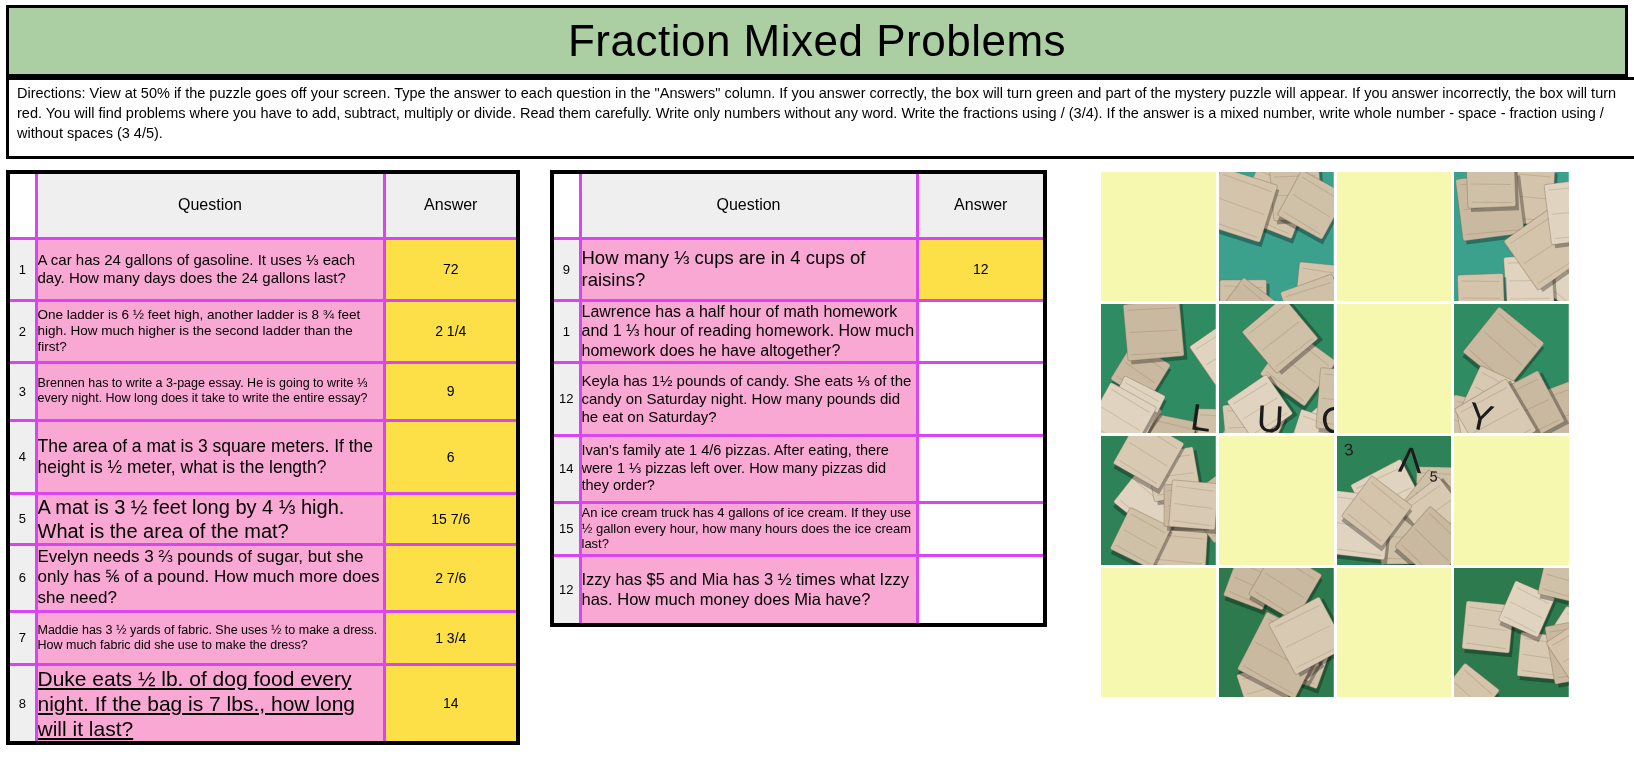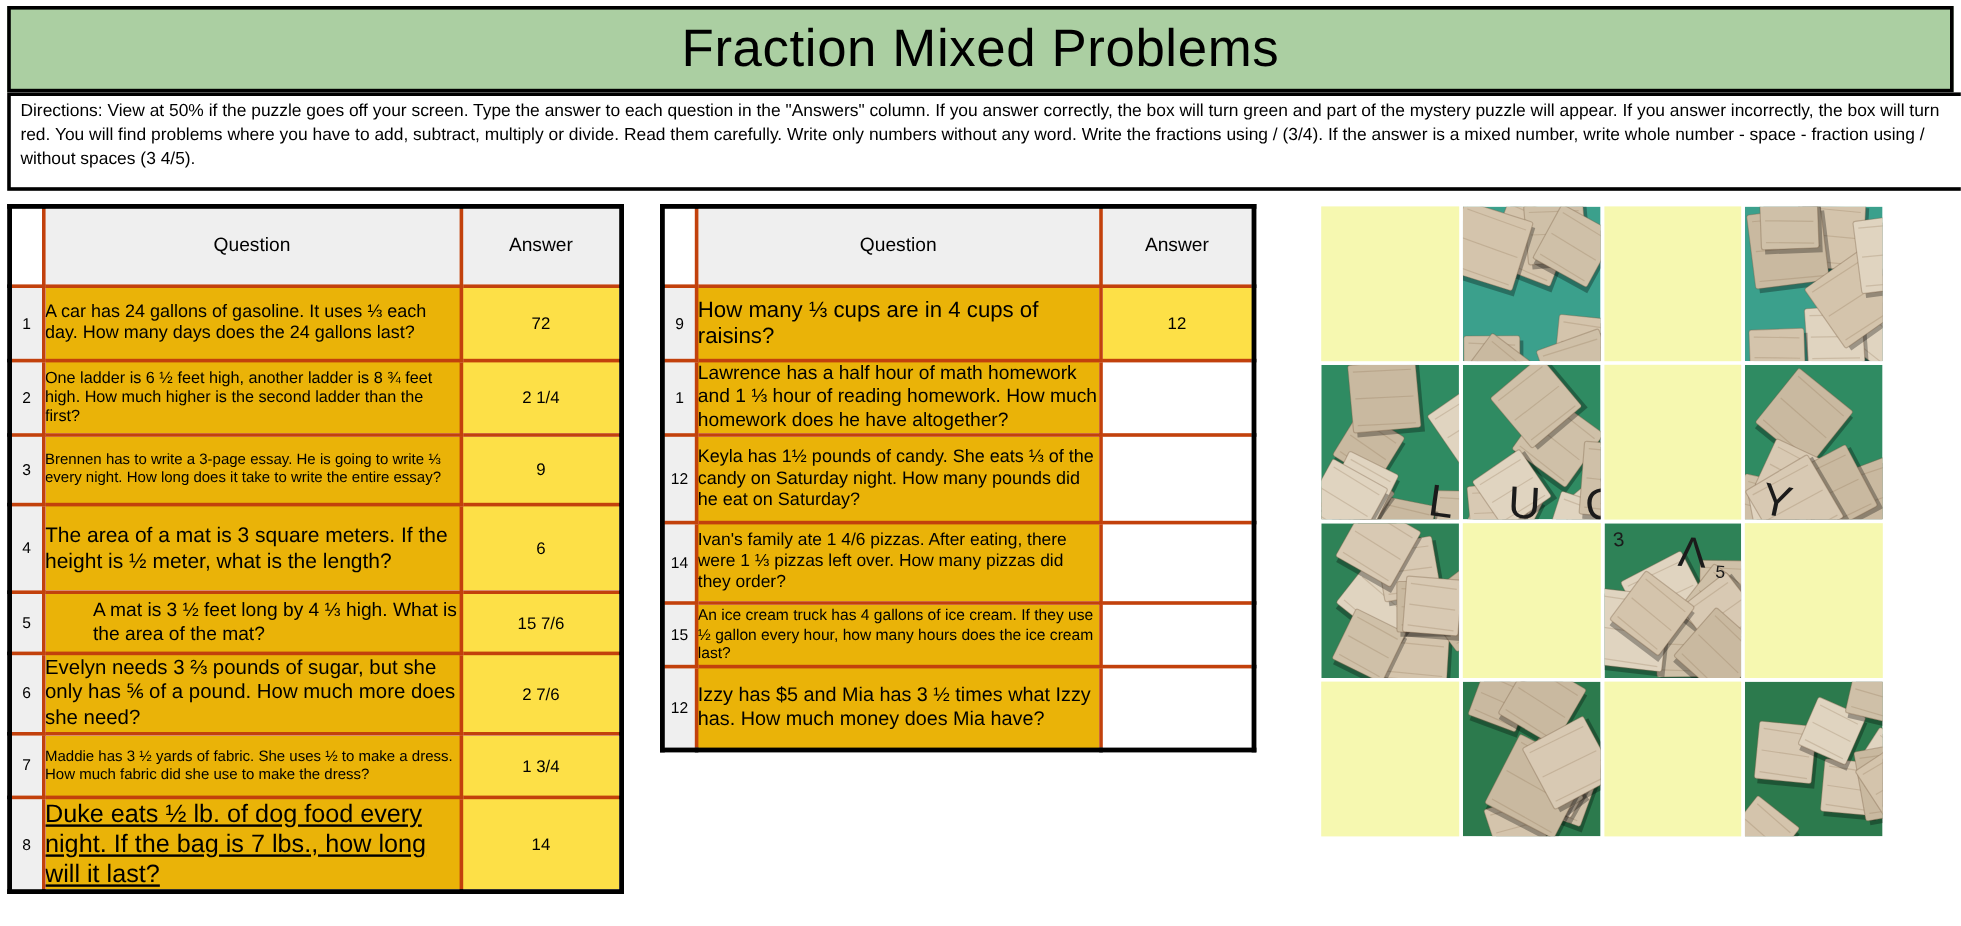--- a/index.html
+++ b/index.html
@@ -6,25 +6,25 @@
   body{width:1634px;height:772px;position:relative;font-family:"Liberation Sans",sans-serif;color:#000;overflow:hidden;}
 
   .banner{position:absolute;left:6px;top:5px;width:1616px;height:66px;background:#abcfa2;border:3px solid #000;display:flex;align-items:center;justify-content:center;}
   .banner h1{margin:0;font-size:44px;font-weight:500;letter-spacing:0.5px;}
 
   .directions{position:absolute;left:6px;top:77px;width:1616px;height:70px;border:3px solid #000;background:#fff;padding:3px 8px;box-sizing:content-box;font-size:14.5px;line-height:1.38;}
 
   table.qtable{position:absolute;top:170px;border-collapse:collapse;table-layout:fixed;background:#fff;border:4px solid #000;}
   #table-left{left:6px;width:514px;}
   #table-right{left:550px;width:497px;}
-  table.qtable td,table.qtable th{border:3px solid #c2410c;padding:0;overflow:hidden;}
+  table.qtable td,table.qtable th{border:3px solid #d946ef;padding:0;overflow:hidden;}
   th.corner{background:#fff;}
   th.head{background:#efefef;font-weight:400;font-size:16px;text-align:center;}
   td.num{background:#efefef;text-align:center;font-size:13px;}
-  td.q{background:#eab308;text-align:left;vertical-align:middle;padding:2px 6px;line-height:1.2;}
+  td.q{background:#f9a8d4;text-align:left;vertical-align:middle;padding:2px 6px;line-height:1.2;}
   td.a{background:#fff;text-align:center;font-size:14px;vertical-align:middle;}
   td.a.correct{background:#fde047;}
 
   .puzzle{position:absolute;left:1101px;top:172px;width:468px;height:525px;display:grid;grid-template-columns:repeat(4,1fr);grid-template-rows:repeat(4,1fr);gap:3px;background:#fff;}
   .tile{position:relative;overflow:hidden;}
   .tile.covered{background:#f6f8b0;}
   .tile svg{display:block;width:100%;height:100%;}
 </style>
 </head>
 <body>
@@ -64,21 +64,21 @@
         <td class="q" style="font-size: 12.5px;">Brennen has to write a 3-page essay. He is going to write ⅓ every night. How long does it take to write the entire essay?</td>
         <td class="a correct">9</td>
       </tr>
       <tr style="height: 73px;">
         <td class="num">4</td>
         <td class="q" style="font-size: 17.5px;">The area of a mat is 3 square meters. If the height is ½ meter, what is the length?</td>
         <td class="a correct">6</td>
       </tr>
       <tr style="height: 51px;">
         <td class="num">5</td>
-        <td class="q" style="font-size: 16px; padding-left: 40px;">A mat is 3 ½ feet long by 4 ⅓ high. What is the area of the mat?</td>
+        <td class="q" style="font-size: 20px;">A mat is 3 ½ feet long by 4 ⅓ high. What is the area of the mat?</td>
         <td class="a correct">15 7/6</td>
       </tr>
       <tr style="height: 67px;">
         <td class="num">6</td>
         <td class="q" style="font-size: 17px;">Evelyn needs 3 ⅔ pounds of sugar, but she only has ⅚ of a pound. How much more does she need?</td>
         <td class="a correct">2 7/6</td>
       </tr>
       <tr style="height: 53px;">
         <td class="num">7</td>
         <td class="q" style="font-size: 12.5px;">Maddie has 3 ½ yards of fabric. She uses ½ to make a dress. How much fabric did she use to make the dress?</td>

